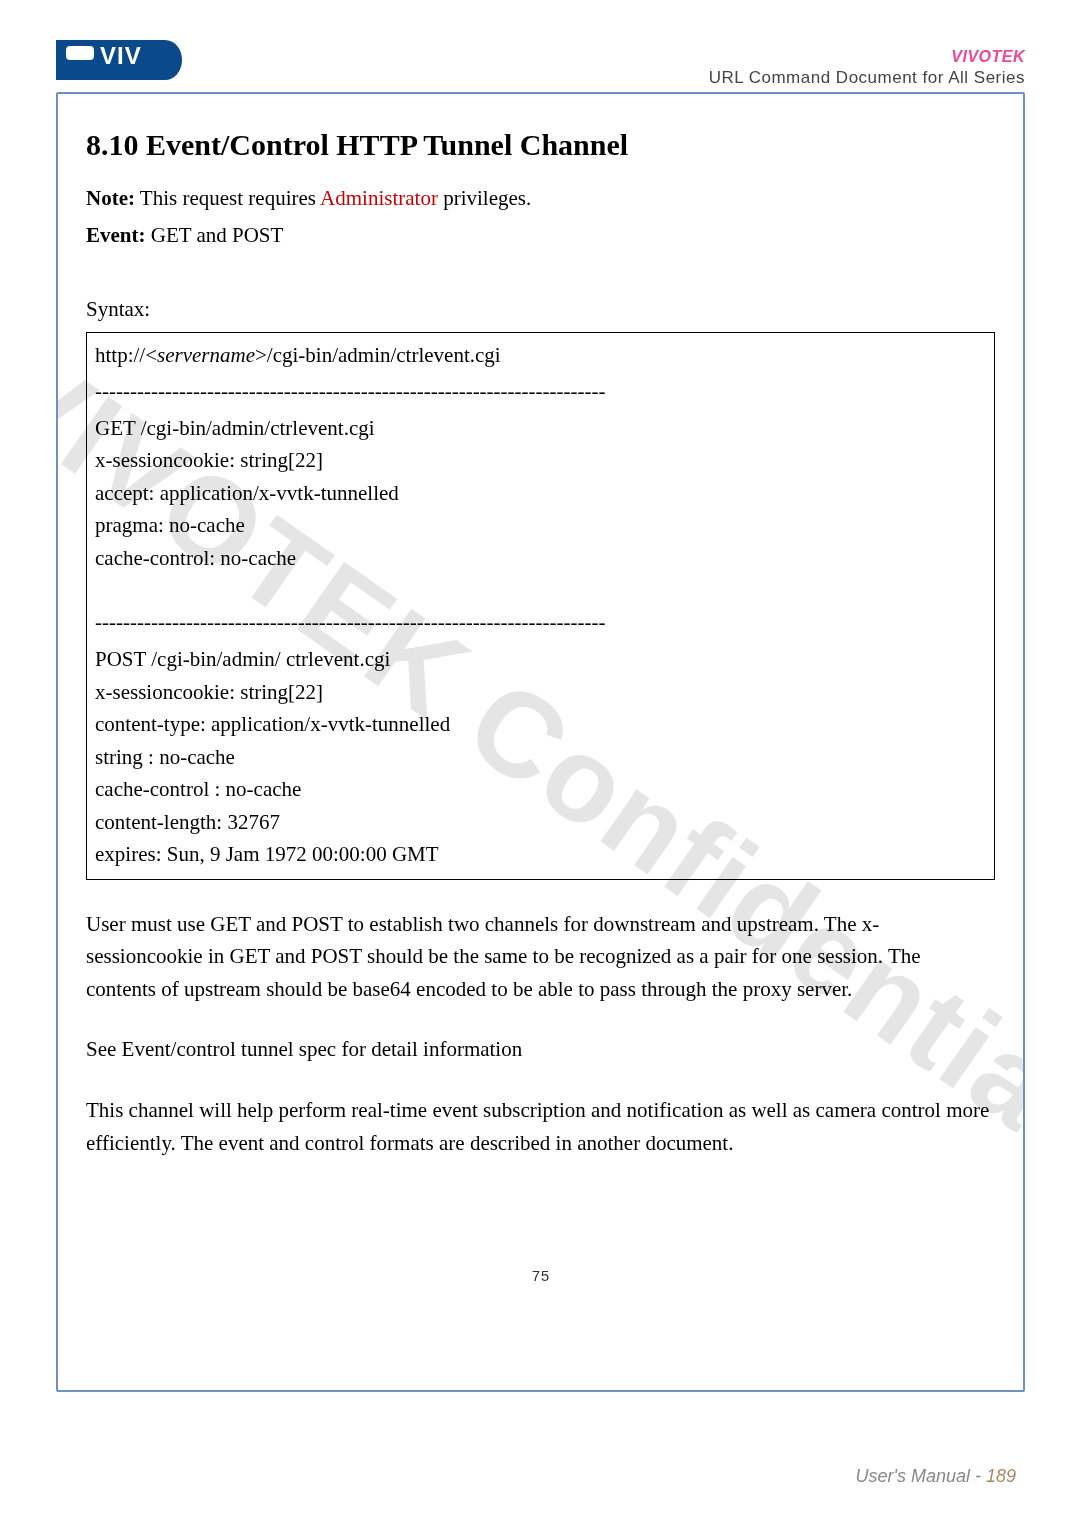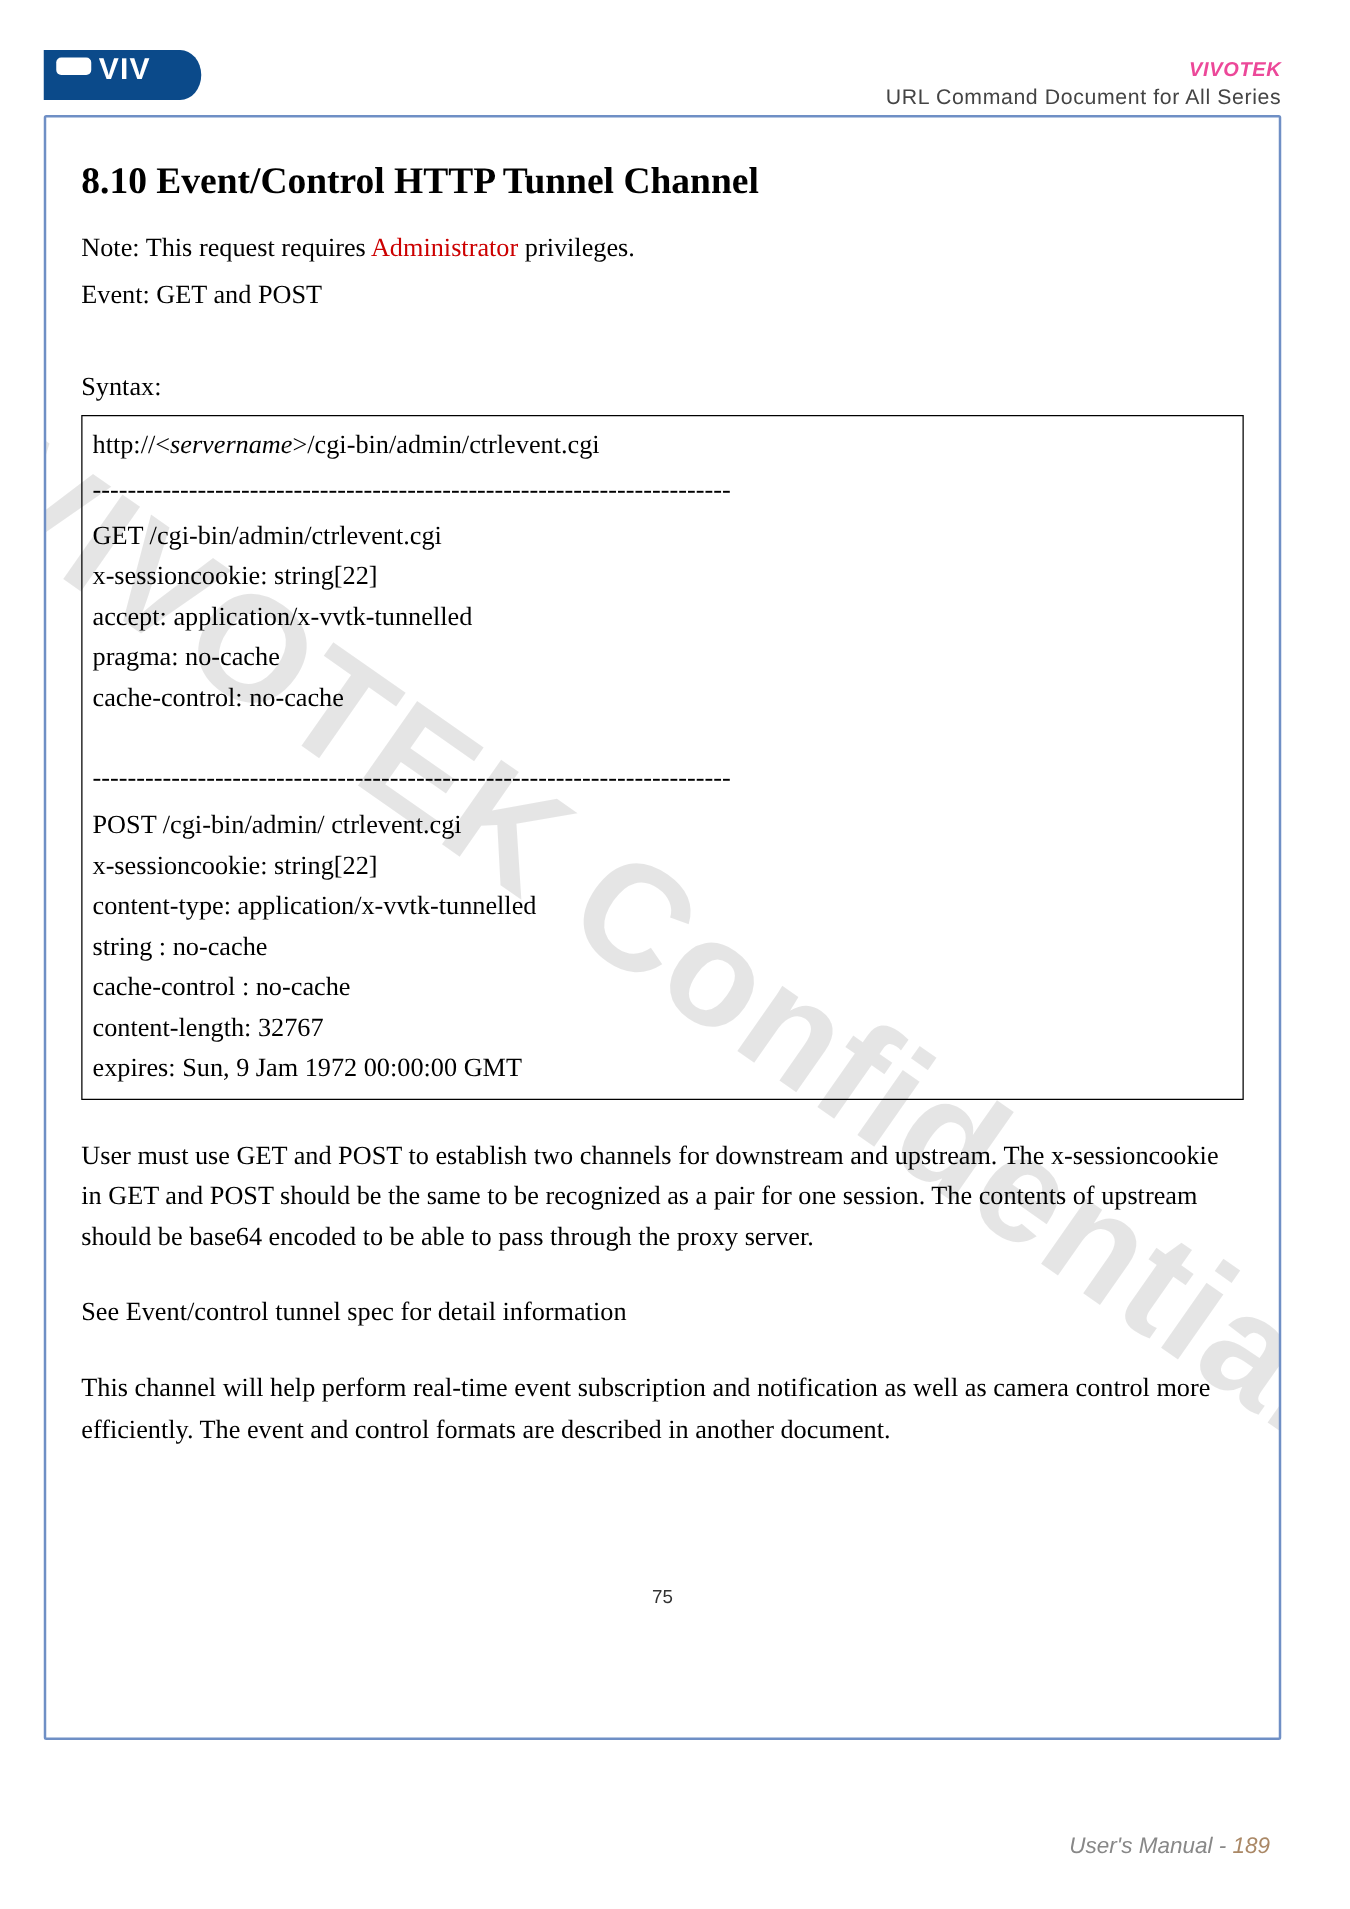--- a/index.html
+++ b/index.html
@@ -8,21 +8,21 @@
     padding: 0;
     font-family: "Times New Roman", Times, serif;
     background: #fff;
     width: 1080px;
     position: relative;
   }
   .page {
     width: 1080px;
     min-height: 1527px;
     position: relative;
-    padding: 40px 55px 40px 35px;
+    padding: 40px 55px 40px 56px;
   }
   .header-row {
     display: flex;
     justify-content: space-between;
     align-items: flex-end;
     margin-bottom: 2px;
   }
   .logo {
     width: 130px;
     height: 48px;
@@ -109,40 +109,40 @@
     color: #000;
     margin-bottom: 20px;
   }
   .body-text {
     font-size: 21px;
     line-height: 1.55;
     color: #000;
   }
   .body-text p { margin: 0 0 4px 0; }
   .red { color: #c00; }
-  .bold { font-weight: normal; }
+  .bold { font-weight: bold; }
   .syntax-block {
     border: 1px solid #000;
     margin-top: 6px;
     padding: 6px 8px 8px 8px;
     font-size: 21px;
     line-height: 1.55;
   }
   .syntax-block .italic { font-style: italic; }
   .sep-dashes {
     letter-spacing: 0px;
     margin: 4px 0;
   }
   .para-block { margin-top: 28px; }
   .inner-page-num {
     text-align: center;
     font-size: 15px;
     color: #333;
     margin-top: 110px;
-    font-family: Liberation Sans, sans-serif;
+    font-family: Liberation Mono, monospace;
   }
   .footer-right {
     position: absolute;
     right: 64px;
     bottom: 40px;
     font-family: Verdana, Arial, sans-serif;
     font-style: italic;
     font-size: 18px;
     color: #888;
   }

